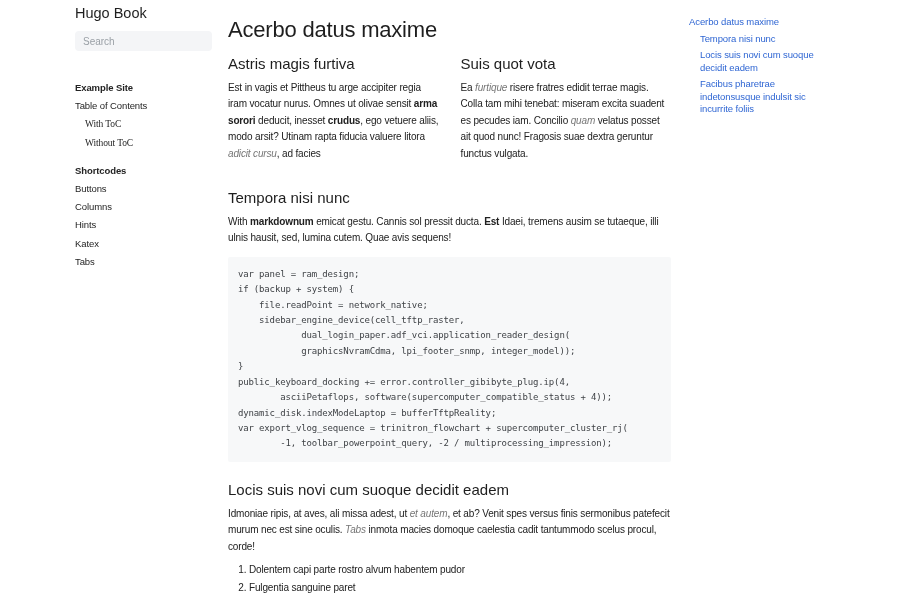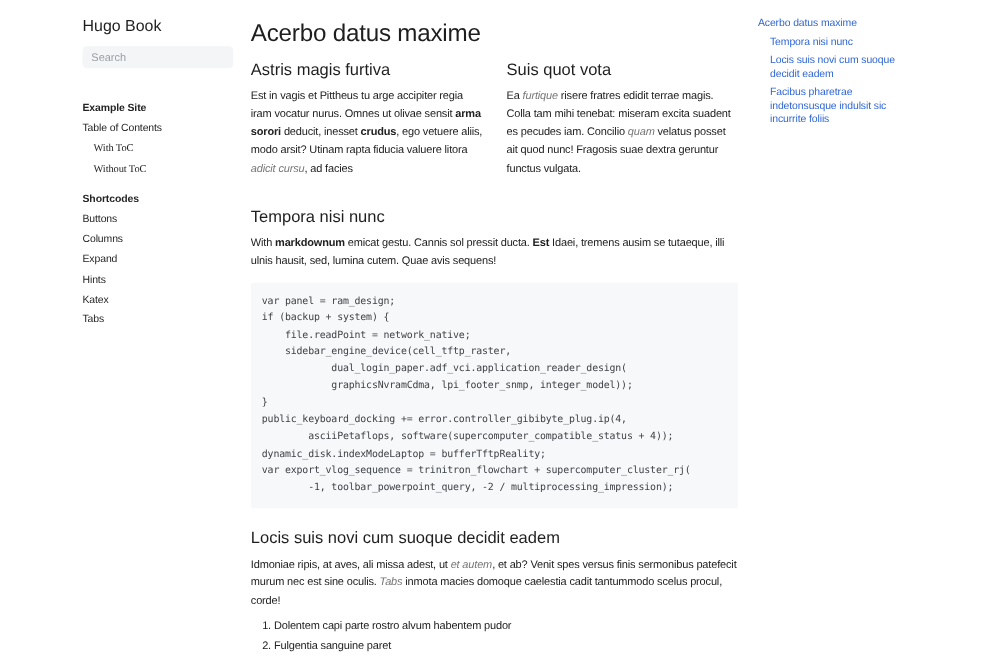--- a/index.html
+++ b/index.html
@@ -3,21 +3,21 @@
 <meta charset="utf-8">
 <style>
   html,body{margin:0;padding:0;}
   body{
     width:900px;height:600px;position:relative;overflow:hidden;
     background:#ffffff;color:#212121;
     font-family:"Liberation Sans","DejaVu Sans",sans-serif;
     -webkit-font-smoothing:antialiased;
   }
   
-  .sidebar{position:absolute;left:75px;top:16px;width:137px;}
+  .sidebar{position:absolute;left:75px;top:5px;width:137px;}
   .brand{font-size:14.5px;line-height:17px;color:#1e1e1e;cursor:pointer;}
   .search{
     margin-top:9px;width:100%;height:20px;box-sizing:border-box;
     background:var(--input-bg,#f4f5f7);border:none;border-radius:4px;
     font-family:inherit;font-size:10px;color:#212121;padding:0 8px;outline:none;
   }
   .search::placeholder{color:#9aa0a6;}
   .nav{margin-top:28px;font-size:9.5px;letter-spacing:-0.1px;color:#242424;}
   .nav .item{display:block;line-height:18.2px;color:#242424;text-decoration:none;cursor:pointer;}
   .nav .section{font-weight:700;}
@@ -63,21 +63,20 @@
   <input class="search" type="text" placeholder="Search" style="">
   <nav class="nav">
     <div class="item section">Example Site</div>
     <a class="item">Table of Contents</a>
     <a class="item sub">With ToC</a>
     <a class="item sub">Without ToC</a>
     <div class="gap"></div>
     <div class="item section">Shortcodes</div>
     <a class="item">Buttons</a>
     <a class="item">Columns</a>
-    <a class="item">Expand</a>
     <a class="item">Hints</a>
     <a class="item">Katex</a>
     <a class="item">Tabs</a>
   </nav>
 </aside>
 
 <main class="main">
   <h1>Acerbo datus maxime</h1>
   <div class="cols">
     <div class="col">

